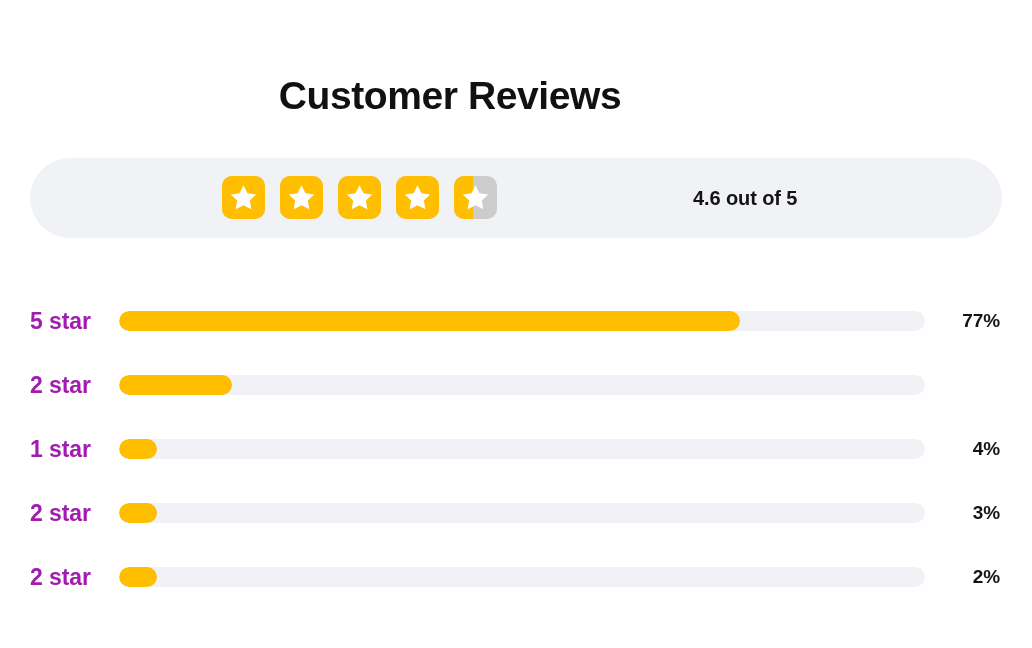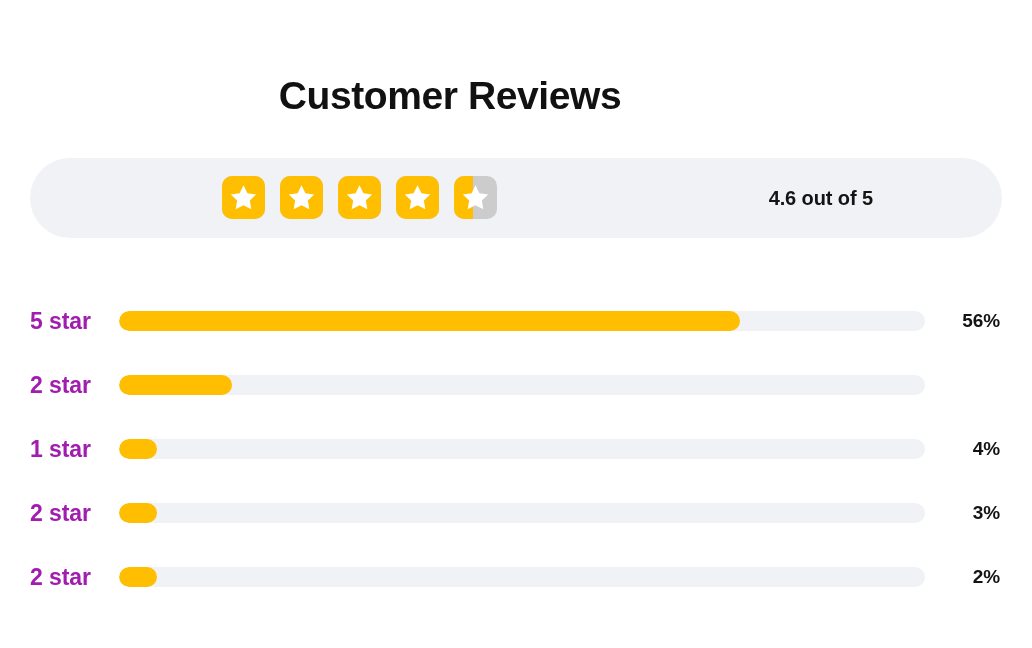--- a/index.html
+++ b/index.html
@@ -79,21 +79,21 @@
     width: 43px;
     height: 43px;
     display: block;
   }
 
   .rating-text {
     position: absolute;
     left: 663px;
     top: 24px;
     width: 180px;
-    text-align: right;
+    text-align: left;
     font-size: 20px;
     font-weight: 700;
     color: #141414;
     line-height: 32px;
     letter-spacing: -0.1px;
   }
 
   
   .breakdown {
     position: absolute;
@@ -194,21 +194,21 @@
     <div class="rating-text">4.6 out of 5</div>
 
   </div>
 
   <div class="breakdown">
       <div class="bd-row">
         <div class="bd-label">5 star</div>
         <div class="bd-track" style="background: rgb(241, 242, 246);">
           <div class="bd-fill" style="width: 77%; background: rgb(255, 191, 0);"></div>
         </div>
-        <div class="bd-pct">56%</div>
+        <div class="bd-pct">77%</div>
       </div>
       <div class="bd-row">
         <div class="bd-label">2 star</div>
         <div class="bd-track" style="background: rgb(241, 242, 246);">
           <div class="bd-fill" style="width: 14%; background: rgb(255, 191, 0);"></div>
         </div>
       </div>
       <div class="bd-row">
         <div class="bd-label">1 star</div>
         <div class="bd-track" style="background: rgb(241, 242, 246);">

